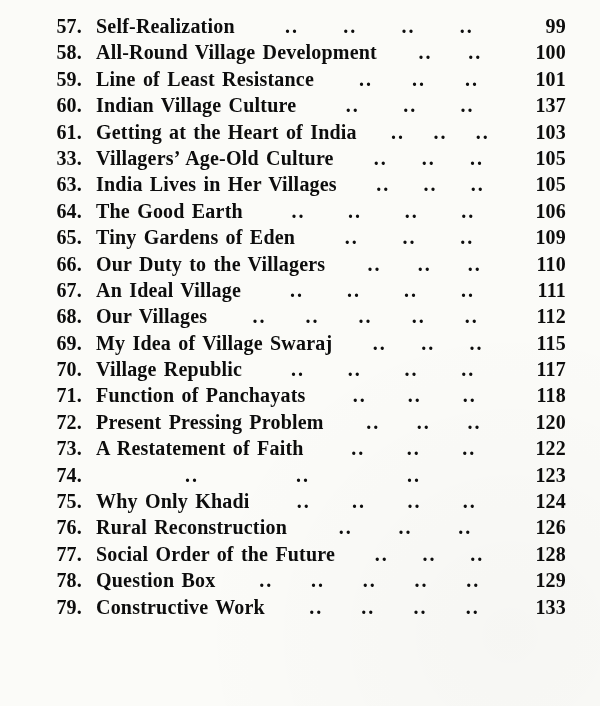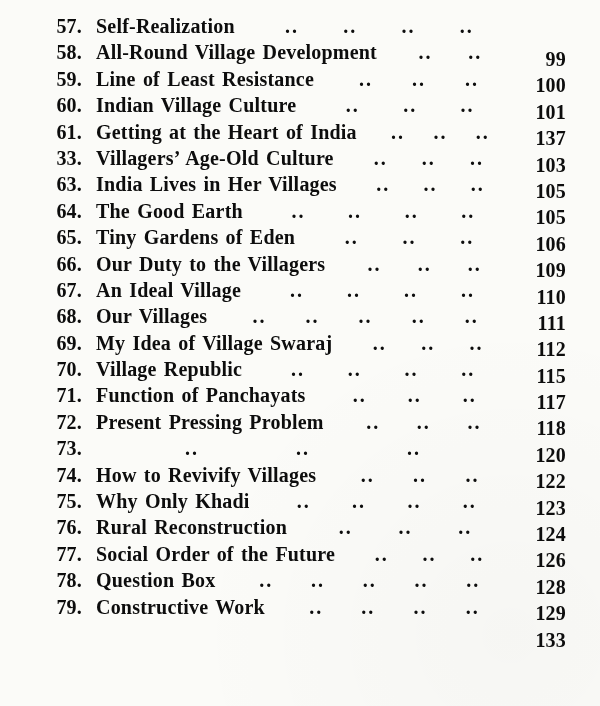--- a/index.html
+++ b/index.html
@@ -54,21 +54,20 @@
     overflow: hidden;
     padding: 0 6px;
   }
   .dot-leader span {
     letter-spacing: 2px;
   }
   .entry-page {
     width: 42px;
     text-align: right;
     flex: 0 0 auto;
-    margin-top: 33px;
   }
 </style>
 </head>
 <body>
 
 <div class="book-page">
   <div class="toc-list">
   <div class="toc-row">
     <span class="entry-number">57.</span>
     <span class="entry-title">Self-Realization</span>
@@ -245,31 +244,31 @@
     <span class="dot-leader">
           <span>..</span>
           <span>..</span>
           <span>..</span>
         </span>
     <span class="entry-page">120</span>
   </div>
 
   <div class="toc-row">
     <span class="entry-number">73.</span>
+    <span class="entry-title">A Restatement of Faith</span>
     <span class="dot-leader">
           <span>..</span>
           <span>..</span>
           <span>..</span>
         </span>
     <span class="entry-page">122</span>
   </div>
 
   <div class="toc-row">
     <span class="entry-number">74.</span>
-    <span class="entry-title">How to Revivify Villages</span>
     <span class="dot-leader">
           <span>..</span>
           <span>..</span>
           <span>..</span>
         </span>
     <span class="entry-page">123</span>
   </div>
 
   <div class="toc-row">
     <span class="entry-number">75.</span>

